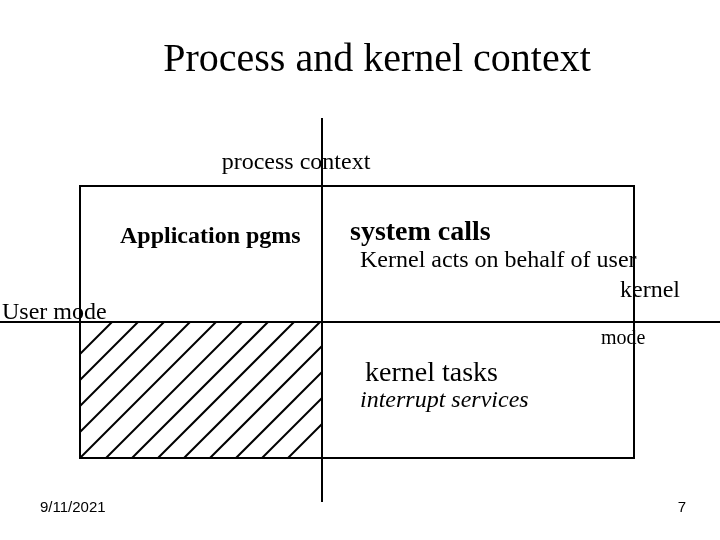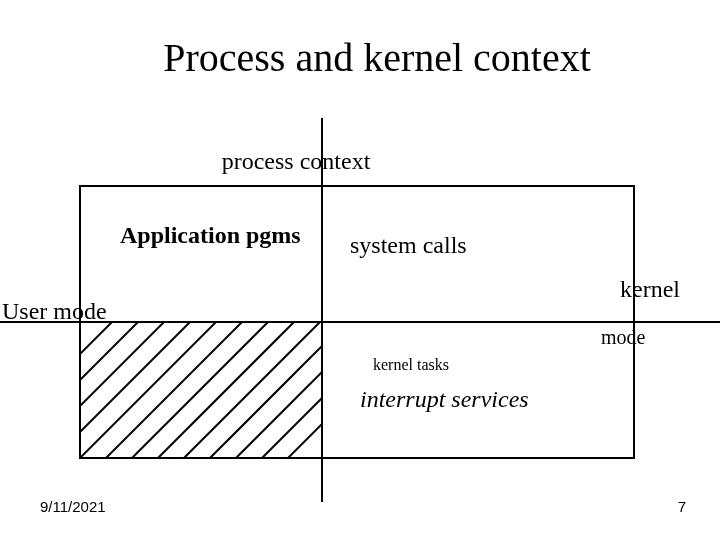--- a/index.html
+++ b/index.html
@@ -42,23 +42,24 @@
   }
   .app-pgms {
     position: absolute;
     top: 222px;
     left: 120px;
     font-size: 24px;
     font-weight: bold;
   }
   .syscalls {
     position: absolute;
-    top: 232px;
+    top: 215px;
     left: 350px;
-    font-size: 24px;
+    font-size: 28px;
+    font-weight: bold;
   }
   .kernel-acts {
     position: absolute;
     top: 246px;
     left: 360px;
     font-size: 24px;
   }
   .kernel-right {
     position: absolute;
     top: 276px;
@@ -74,22 +75,22 @@
   }
   .mode {
     position: absolute;
     top: 326px;
     left: 601px;
     font-size: 20px;
   }
   .kernel-tasks {
     position: absolute;
     top: 356px;
-    left: 373px;
-    font-size: 16px;
+    left: 365px;
+    font-size: 28px;
   }
   .interrupt-services {
     position: absolute;
     top: 386px;
     left: 360px;
     font-size: 24px;
     font-style: italic;
   }
   .date {
     position: absolute;
@@ -140,20 +141,21 @@
       <line x1="80" y1="354" x2="112" y2="322"></line>
       <line x1="210" y1="458" x2="322" y2="346"></line>
       <line x1="236" y1="458" x2="322" y2="372"></line>
       <line x1="262" y1="458" x2="322" y2="398"></line>
       <line x1="288" y1="458" x2="322" y2="424"></line>
     </g>
   </svg>
 
   <div class="app-pgms">Application pgms</div>
   <div class="syscalls">system calls</div>
+  <div class="kernel-acts">Kernel acts on behalf of user</div>
   <div class="kernel-right">kernel</div>
   <div class="user-mode">User mode</div>
   <div class="mode">mode</div>
   <div class="kernel-tasks">kernel tasks</div>
   <div class="interrupt-services">interrupt services</div>
 
 
   <div class="date">9/11/2021</div>
   <div class="page-number">7</div>
 

